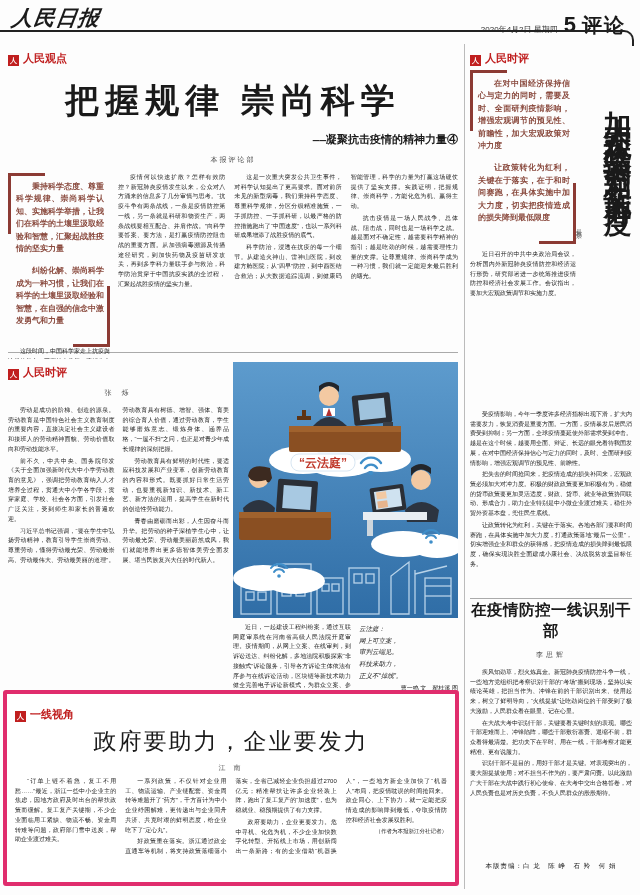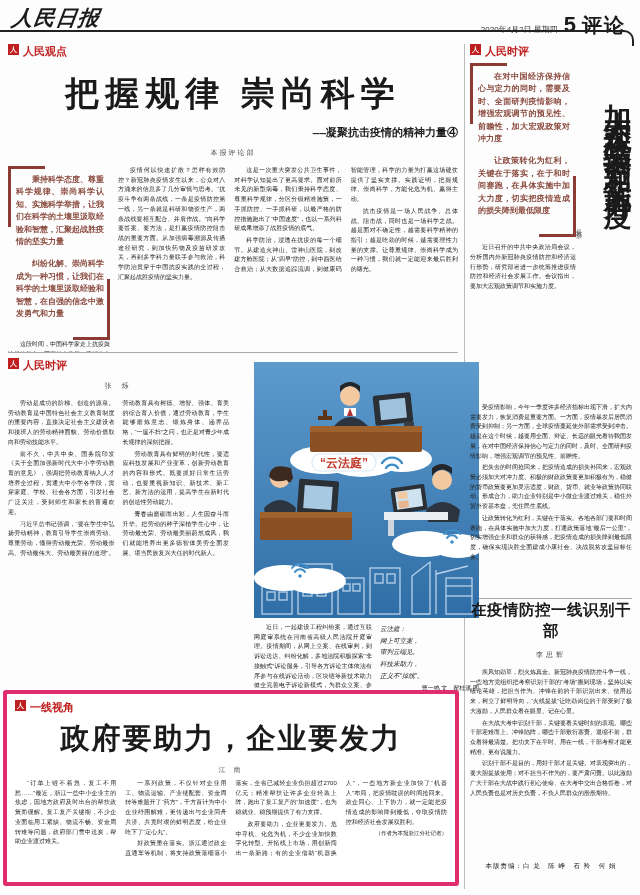--- a/index.html
+++ b/index.html
@@ -9,21 +9,21 @@
   .masthead{position:absolute;top:0;left:0;width:640px;height:34px;}
   .logo{position:absolute;left:12px;top:4px;font-family:"DejaVu Serif",serif;
         font-weight:bold;font-style:italic;font-size:21px;transform:skewX(-8deg);letter-spacing:1px;}
   .head-rule{position:absolute;top:30px;left:0;width:632px;height:14px;
              border-top:2px solid #222;border-right:2px solid #222;border-top-right-radius:10px;}
   .head-right{position:absolute;top:12px;right:14px;display:flex;align-items:baseline;gap:6px;}
   .head-date{font-size:8px;color:#333;}
   .head-page{font-size:22px;font-weight:bold;}
   .head-section{font-size:20px;font-weight:bold;letter-spacing:2px;}
   
-  .sec-label{display:flex;align-items:flex-start;gap:4px;font-weight:bold;color:#c01f1f;font-size:11px;}
+  .sec-label{display:flex;align-items:flex-end;gap:4px;font-weight:bold;color:#c01f1f;font-size:11px;margin-top:7px;}
   .sq{display:inline-flex;align-items:center;justify-content:center;width:11px;height:11px;
       background:#c01f1f;color:#fff;font-size:7px;font-weight:bold;}
   .body-txt{font-size:6px;line-height:1.62;text-align:justify;color:#222;overflow:hidden;}
   .body-txt p{margin:0 0 2px 0;text-indent:2em;}
   .rule-h{position:absolute;height:0;border-top:1px solid #aaa;}
   .rule-v{position:absolute;width:0;border-left:1px solid #bbb;}
   
   .quote-block{position:relative;color:#8a4a3e;font-size:8px;font-weight:bold;
                line-height:1.55;text-align:justify;padding:8px 6px 10px 8px;}
   .quote-block p{margin:0 0 10px 0;text-indent:2em;}
@@ -38,21 +38,21 @@
   .main-byline{text-align:center;font-size:7px;color:#444;margin-top:8px;letter-spacing:2px;}
   .main-row{display:flex;gap:8px;margin-top:8px;height:186px;}
   .main-qcol{width:102px;flex:none;display:flex;flex-direction:column;}
   .main-cols{flex:1;column-count:3;column-gap:9px;height:186px;}
   
   .labor{position:absolute;left:8px;top:358px;width:221px;}
   .labor-title{font-size:20px;font-weight:bold;letter-spacing:1px;text-align:center;margin-top:8px;}
   .labor-author{text-align:center;font-size:7px;color:#555;margin:8px 0;letter-spacing:4px;}
   .labor-body{column-count:2;column-gap:8px;height:252px;}
   
-  .cartoon{position:absolute;left:233px;top:362px;width:225px;margin-left:21px;}
+  .cartoon{position:absolute;left:233px;top:362px;width:225px;}
   .cartoon svg{display:block;}
   .cartoon-cap{display:flex;gap:8px;margin-top:5px;}
   .cap-left{width:118px;flex:none;}
   .cap-right{flex:1;font-size:6.5px;font-style:italic;line-height:1.8;color:#222;}
   .cap-right div{white-space:nowrap;}
   .cap-credit{margin-top:2px;text-align:right;font-style:normal;font-size:6px;}
   
   .rcol{position:absolute;left:470px;top:44px;width:162px;}
   .macro-row{display:flex;margin-top:4px;}
   .macro-left{width:106px;flex:none;}
@@ -63,21 +63,21 @@
   .macro-top{margin-top:6px;height:86px;}
   .macro-wide{margin-top:6px;height:202px;}
   .cadre{position:absolute;left:470px;top:600px;width:162px;}
   .cadre-title{font-size:15.5px;font-weight:bold;text-align:center;letter-spacing:0.5px;}
   .cadre-author{text-align:center;font-size:7px;color:#555;margin:8px 0;letter-spacing:3px;}
   .cadre-body{height:188px;}
   .editors{margin-top:6px;text-align:center;font-size:6.5px;letter-spacing:1px;color:#222;}
   
   .frontline{position:absolute;left:3px;top:690px;width:456px;height:196px;
              border:4px solid #e02d6d;border-radius:3px;background:#fff;padding:6px 8px;box-sizing:border-box;}
-  .fl-title{text-align:center;font-size:29px;font-weight:bold;letter-spacing:2px;margin-top:4px;}
+  .fl-title{text-align:center;font-size:23px;font-weight:normal;letter-spacing:2px;margin-top:4px;}
   .fl-author{text-align:center;font-size:7px;color:#555;margin:6px 0 4px;letter-spacing:3px;}
   .fl-body{column-count:4;column-gap:9px;height:118px;}
   .fl-credit{text-align:right;font-size:5.5px;margin-top:1px;}
 </style>
 </head>
 <body>
 
 <div class="page">
 
   <div class="masthead">

